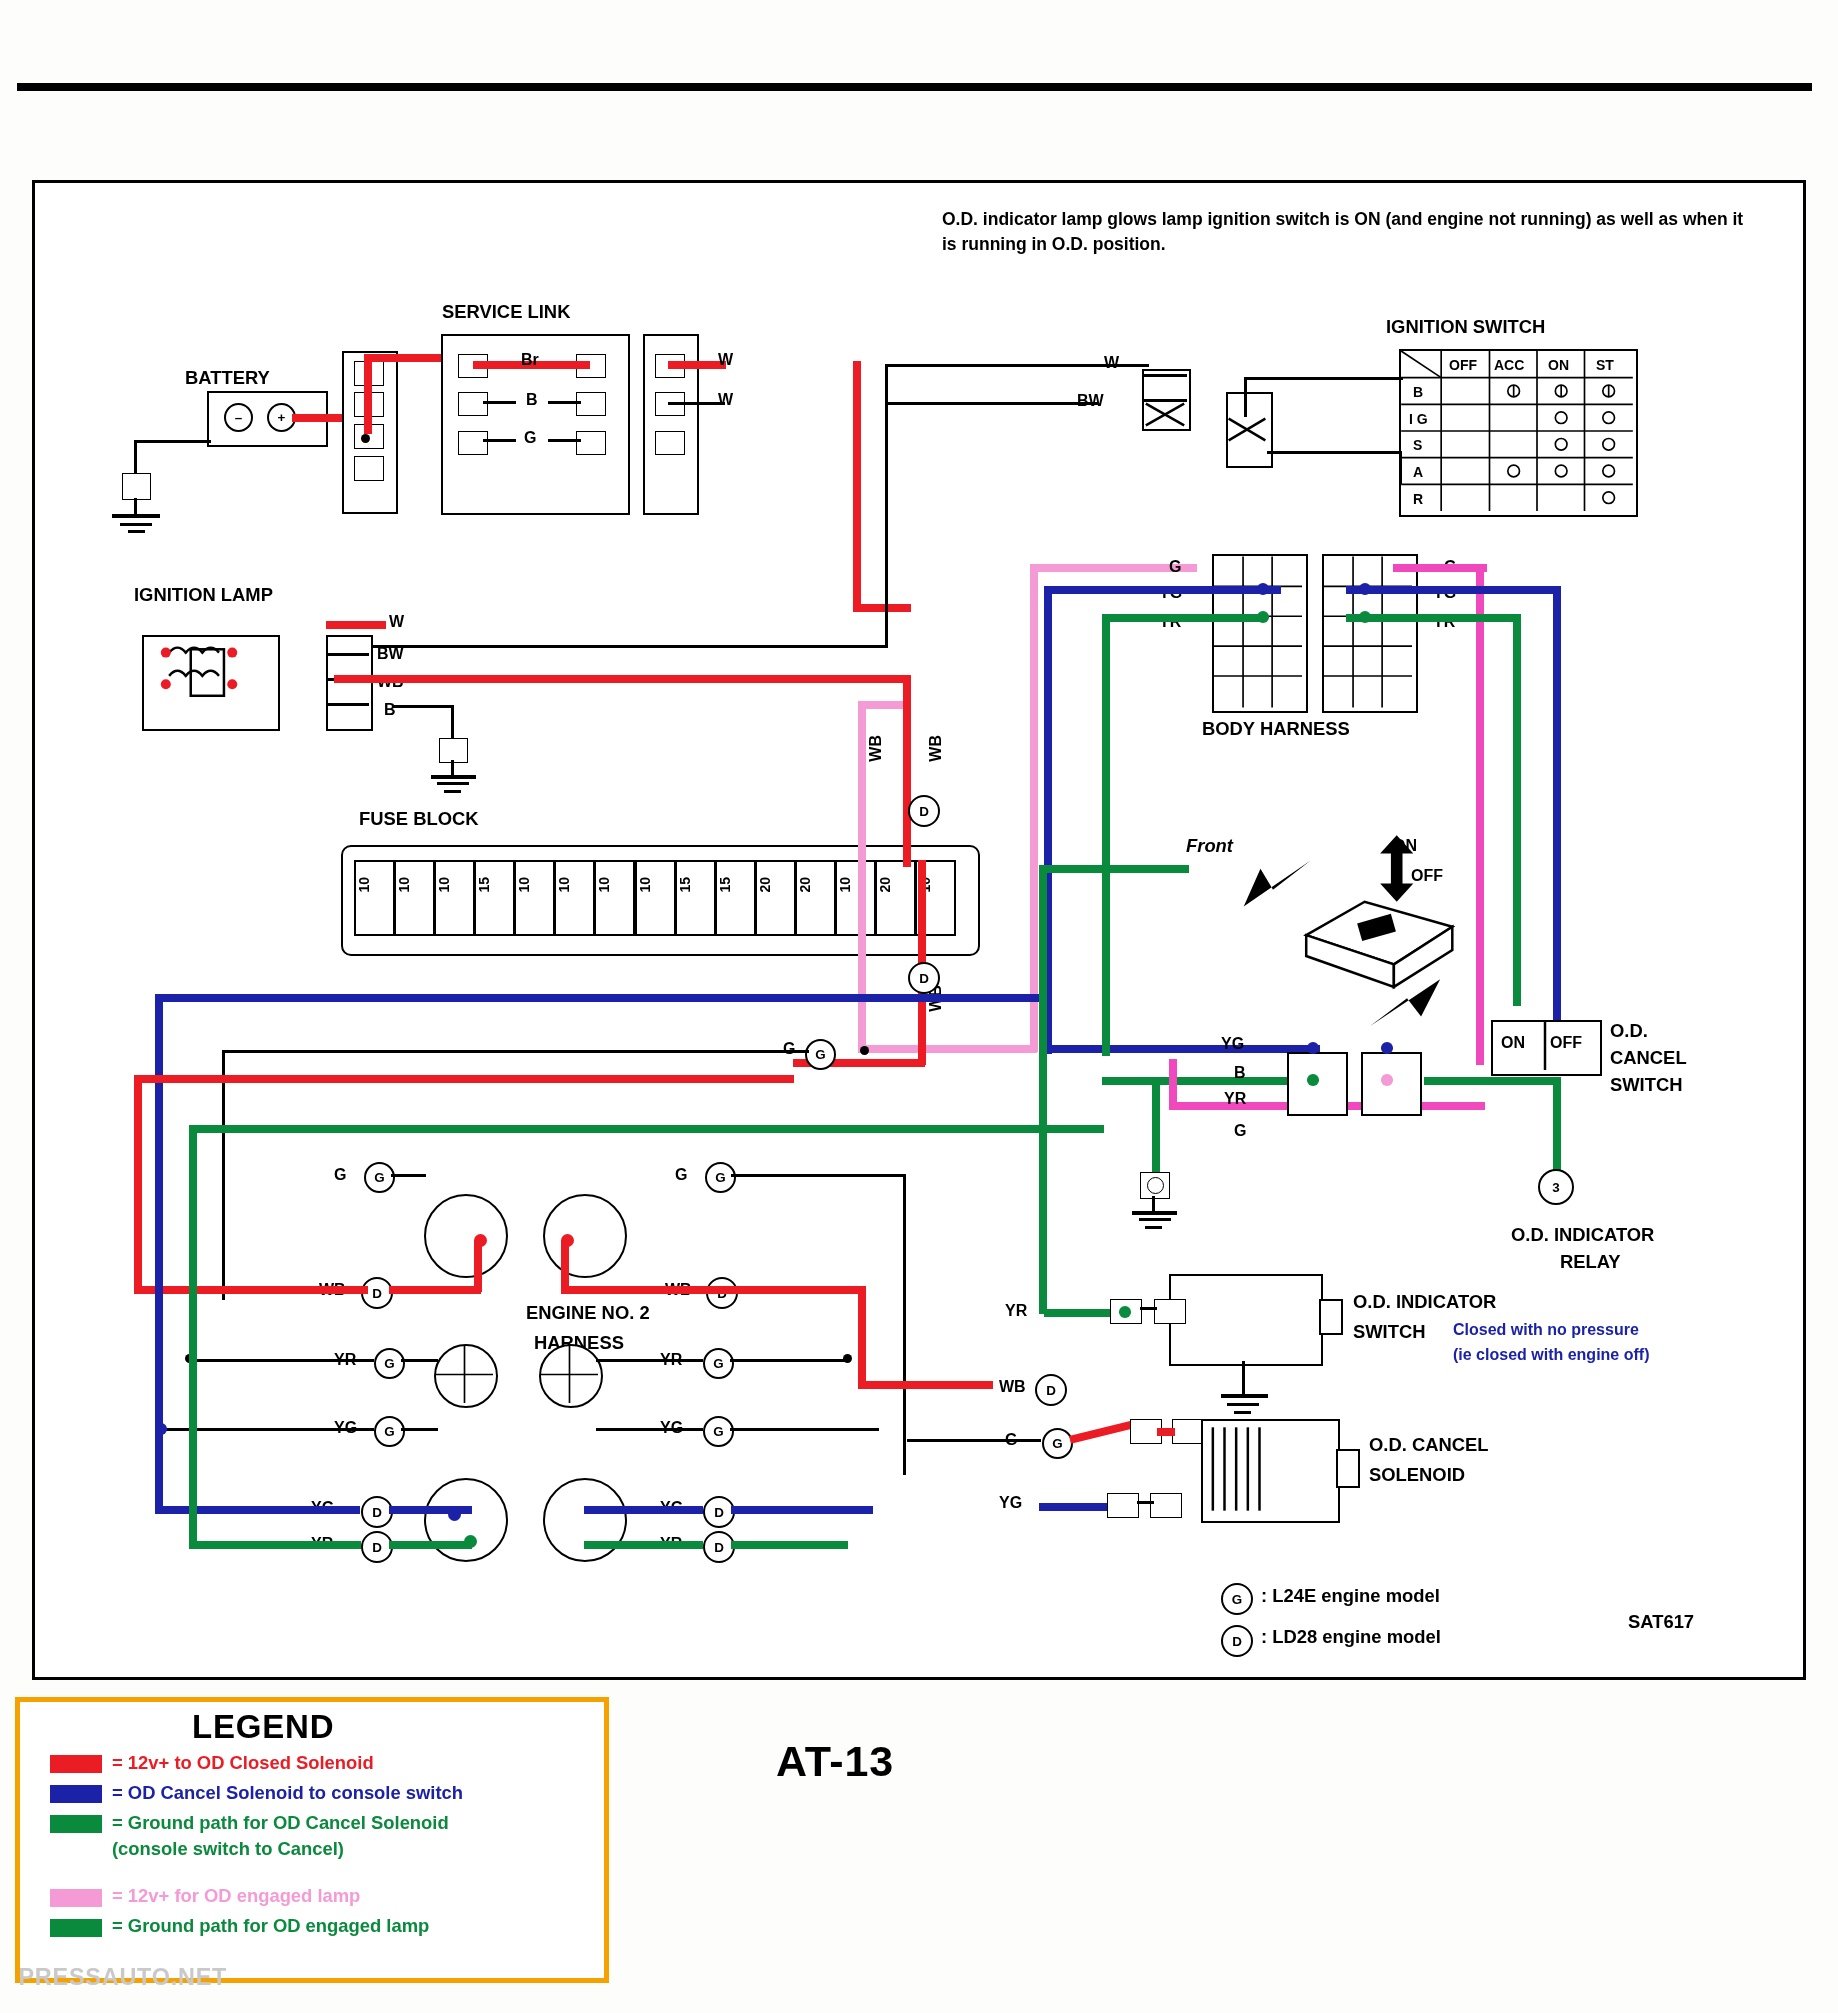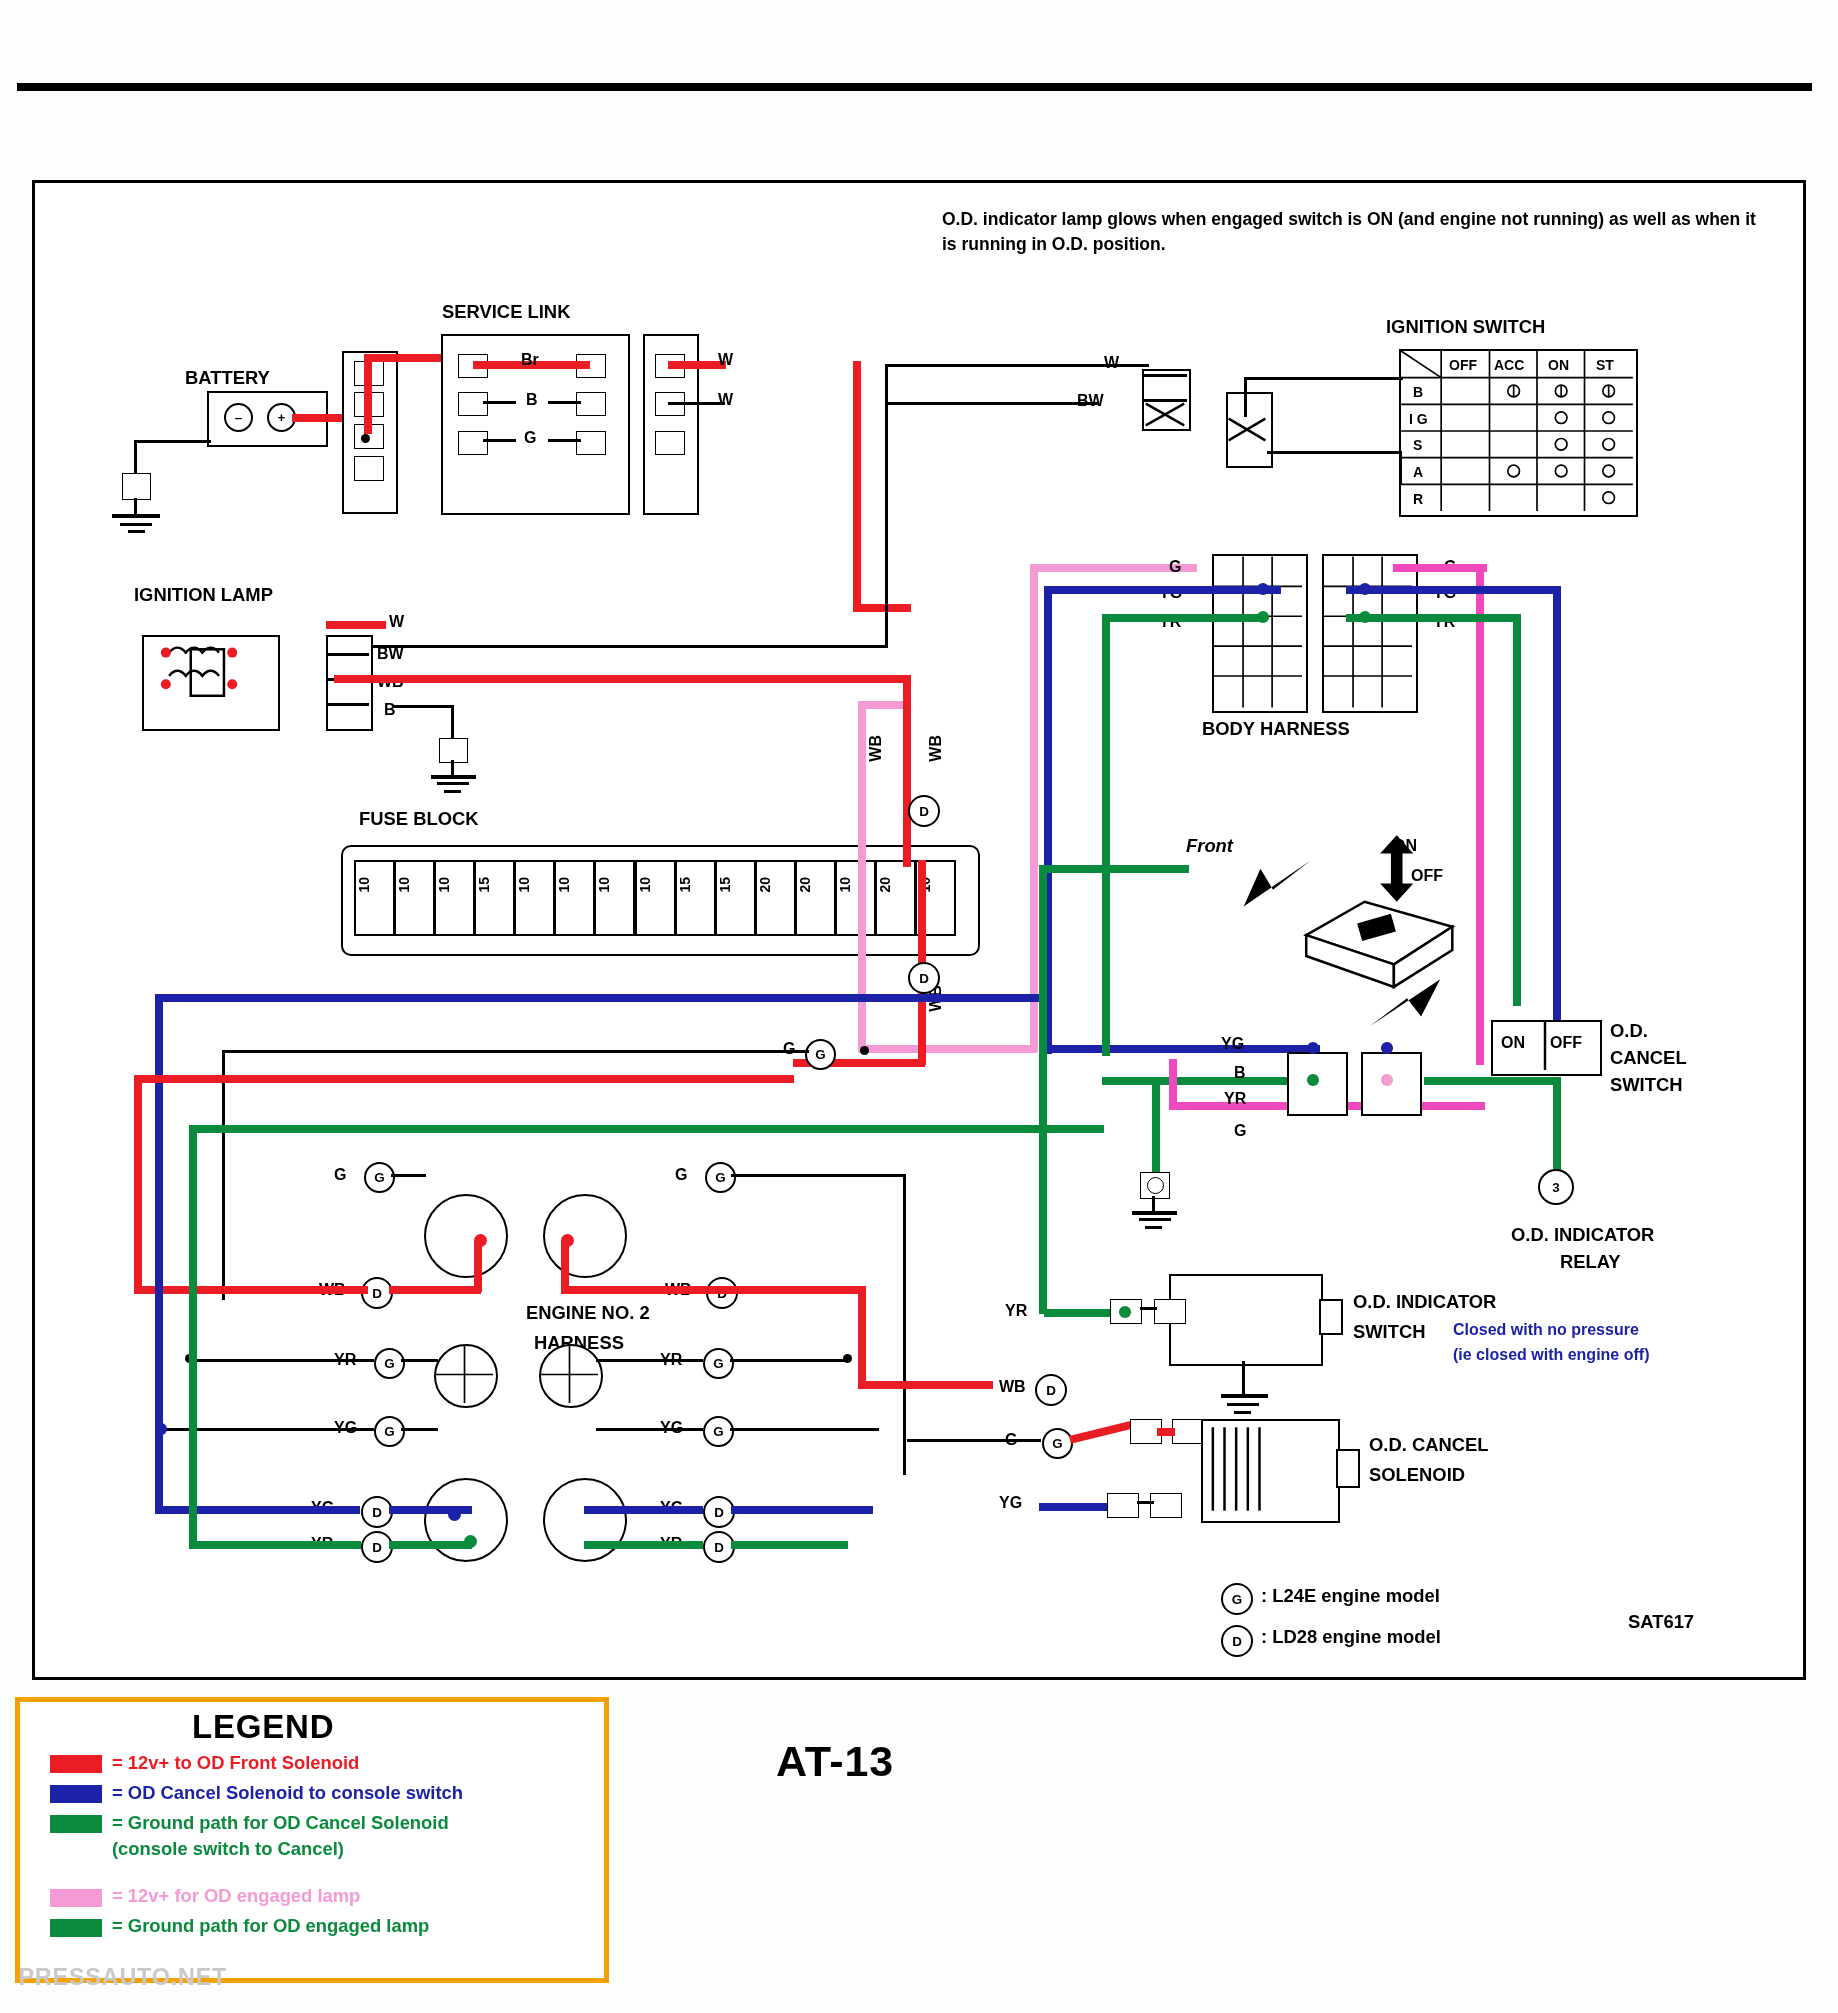--- a/index.html
+++ b/index.html
@@ -53,21 +53,21 @@
 </style>
 </head>
 <body>
 
 <div class="page">
 
   <div class="abs" id="header-rule"></div>
 
   <div class="abs" id="diagram-frame"></div>
 
-  <div class="abs note" style="top:207px;left:942px;width:818px;">O.D. indicator lamp glows when engaged switch is ON (and engine not running) as well as when it is running in O.D. position.</div>
+  <div class="abs note" style="top:207px;left:942px;width:818px;">O.D. indicator lamp glows lamp ignition switch is ON (and engine not running) as well as when it is running in O.D. position.</div>
 
   <div class="abs lbl" style="top:367px;left:185px;">BATTERY</div>
   <div class="box" style="top:391px;left:207px;width:117px;height:52px;"></div>
   <div class="circ" style="top:403px;left:224px;width:25px;height:25px;">–</div>
   <div class="circ" style="top:403px;left:267px;width:25px;height:25px;">+</div>
 
   <div class="w blk" style="top:442px;left:134px;width:3.3px;height:33px;"></div>
   <div class="w blk" style="top:440px;left:134px;width:77px;height:3.3px;"></div>
   <div class="boxthin" style="top:473px;left:122px;width:27px;height:25px;"></div>
   <div class="w blk" style="top:498px;left:134px;width:3.3px;height:18.4px;"></div>
@@ -557,21 +557,21 @@
   <div class="abs lbl" style="top:1585px;left:1261px;">: L24E engine model</div>
   <div class="circ" style="top:1625px;left:1221px;width:28px;height:28px;">D</div>
   <div class="abs lbl" style="top:1626px;left:1261px;">: LD28 engine model</div>
 
   <div class="abs" id="sat617">SAT617</div>
 
   <div class="abs" id="legend-box"></div>
   <div class="abs" id="legend-title">LEGEND</div>
 
   <div class="swatch" style="top:1755px;left:50px;background:#ec1c24;"></div>
-  <div class="lgrow" style="top:1752px;left:112px;color:#ec1c24;">= 12v+ to OD Front Solenoid</div>
+  <div class="lgrow" style="top:1752px;left:112px;color:#ec1c24;">= 12v+ to OD Closed Solenoid</div>
 
   <div class="swatch" style="top:1785px;left:50px;background:#1b22a8;"></div>
   <div class="lgrow" style="top:1782px;left:112px;color:#1b22a8;">= OD Cancel Solenoid to console switch</div>
 
   <div class="swatch" style="top:1815px;left:50px;background:#0a8a3c;"></div>
   <div class="lgrow" style="top:1812px;left:112px;color:#0a8a3c;">= Ground path for OD Cancel Solenoid</div>
   <div class="lgrow" style="top:1838px;left:112px;color:#0a8a3c;">(console switch to Cancel)</div>
 
   <div class="swatch" style="top:1889px;left:50px;background:#f49ad4;"></div>
   <div class="lgrow" style="top:1885px;left:112px;color:#f49ad4;">= 12v+ for OD engaged lamp</div>

